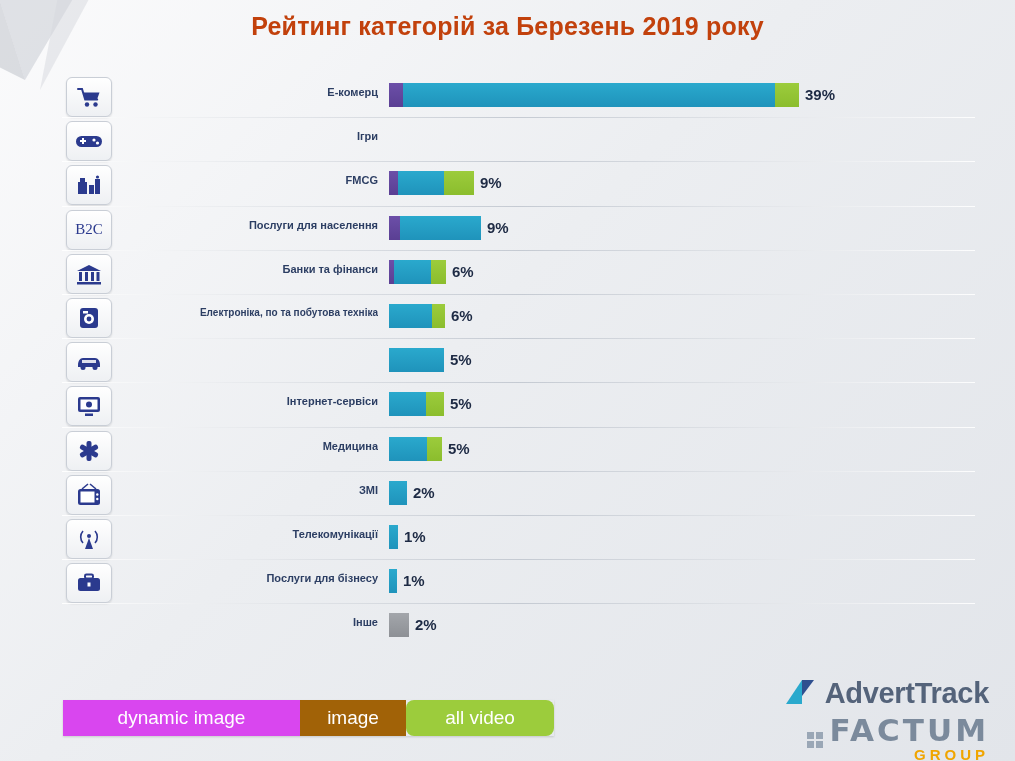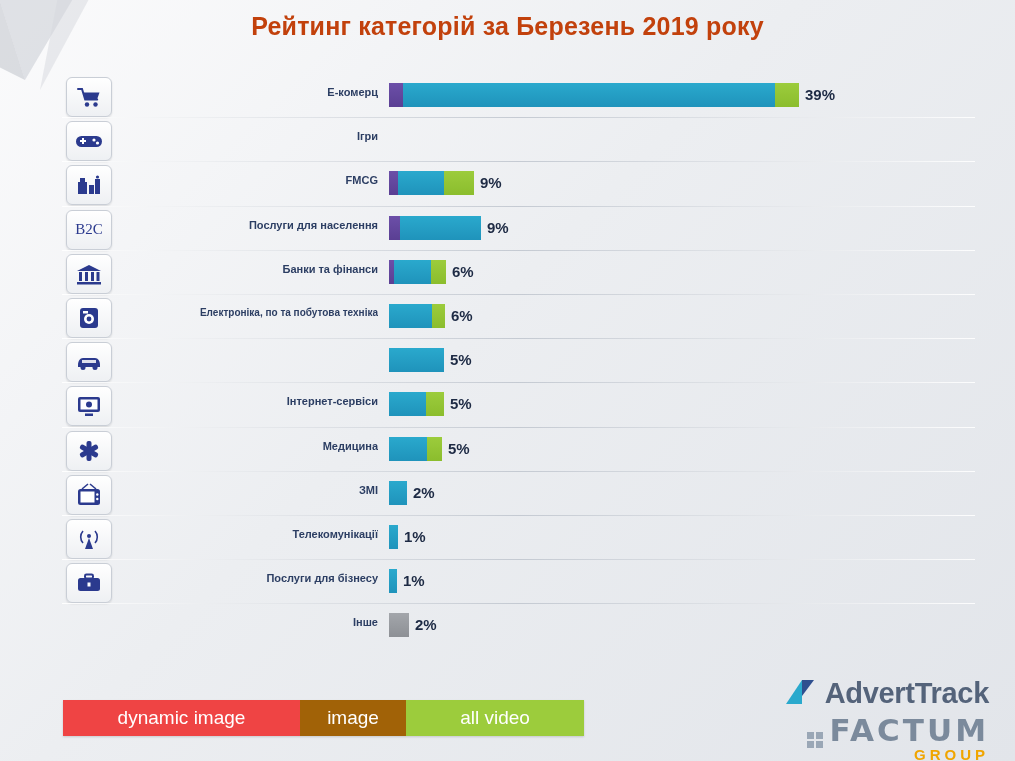--- a/index.html
+++ b/index.html
@@ -130,23 +130,23 @@
     box-shadow: 0 1px 2px rgba(0,0,0,0.15);
   }
   .legend-item {
     display: flex;
     align-items: center;
     justify-content: center;
     color: #ffffff;
     font-size: 19px;
     height: 36px;
   }
-  .legend-dynamic { background: #ef4444; width: 237px; }
+  .legend-dynamic { background: #d946ef; width: 237px; }
   .legend-image   { background: #a16207; width: 106px; }
-  .legend-video   { background: #9ccc3c; width: 178px; }
+  .legend-video   { background: #9ccc3c; width: 148px; border-radius: 8px; }
 
   .brand {
     position: absolute;
     right: 26px;
     top: 676px;
     width: 260px;
     height: 78px;
   }
   .brand-top {
     display: flex;

